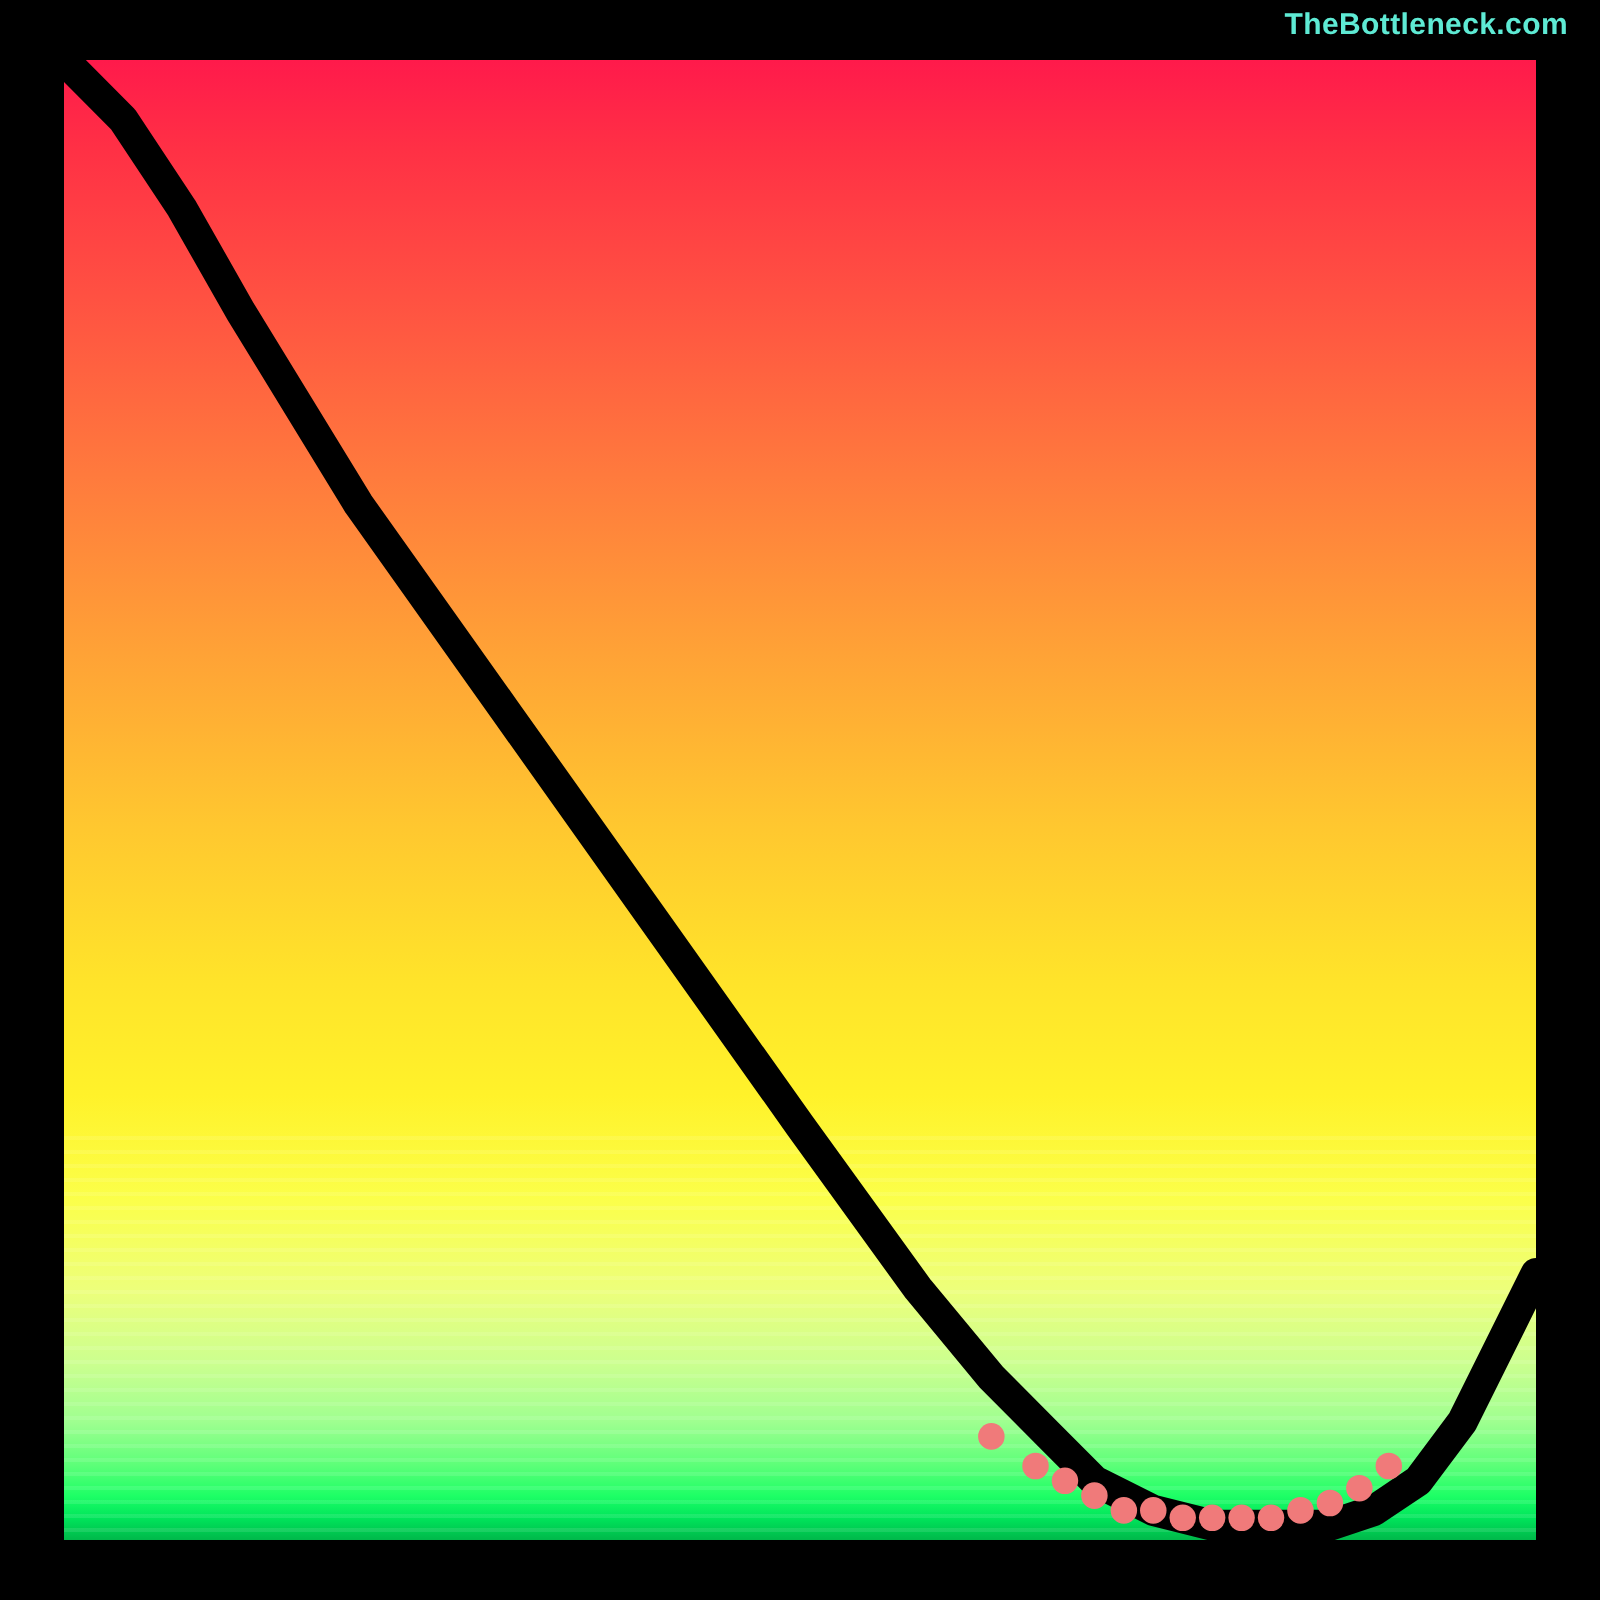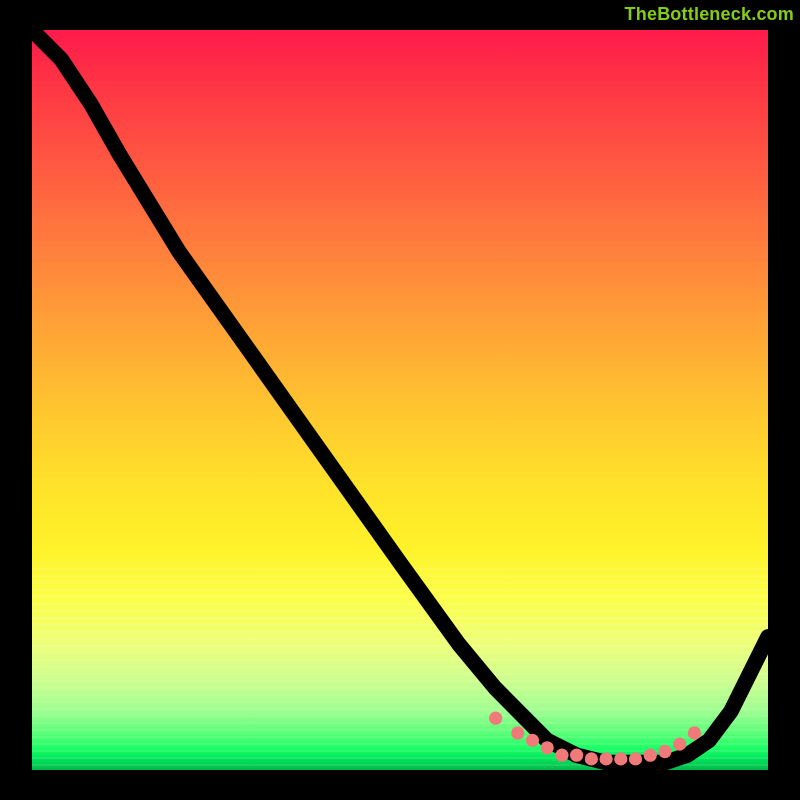--- a/index.html
+++ b/index.html
@@ -13,24 +13,24 @@
   }
   .frame {
     position: relative;
     width: 800px;
     height: 800px;
     background: #000;
   }
   .watermark {
     position: absolute;
     top: 4px;
-    right: 6px;
-    font-size: 18px;
+    right: 16px;
+    font-size: 15px;
     font-weight: 600;
-    color: #84cc16;
+    color: #5eead4;
     letter-spacing: 0.2px;
     z-index: 20;
   }
   
   .plot {
     position: absolute;
     left: 32px;
     top: 30px;
     width: 736px;
     height: 740px;

